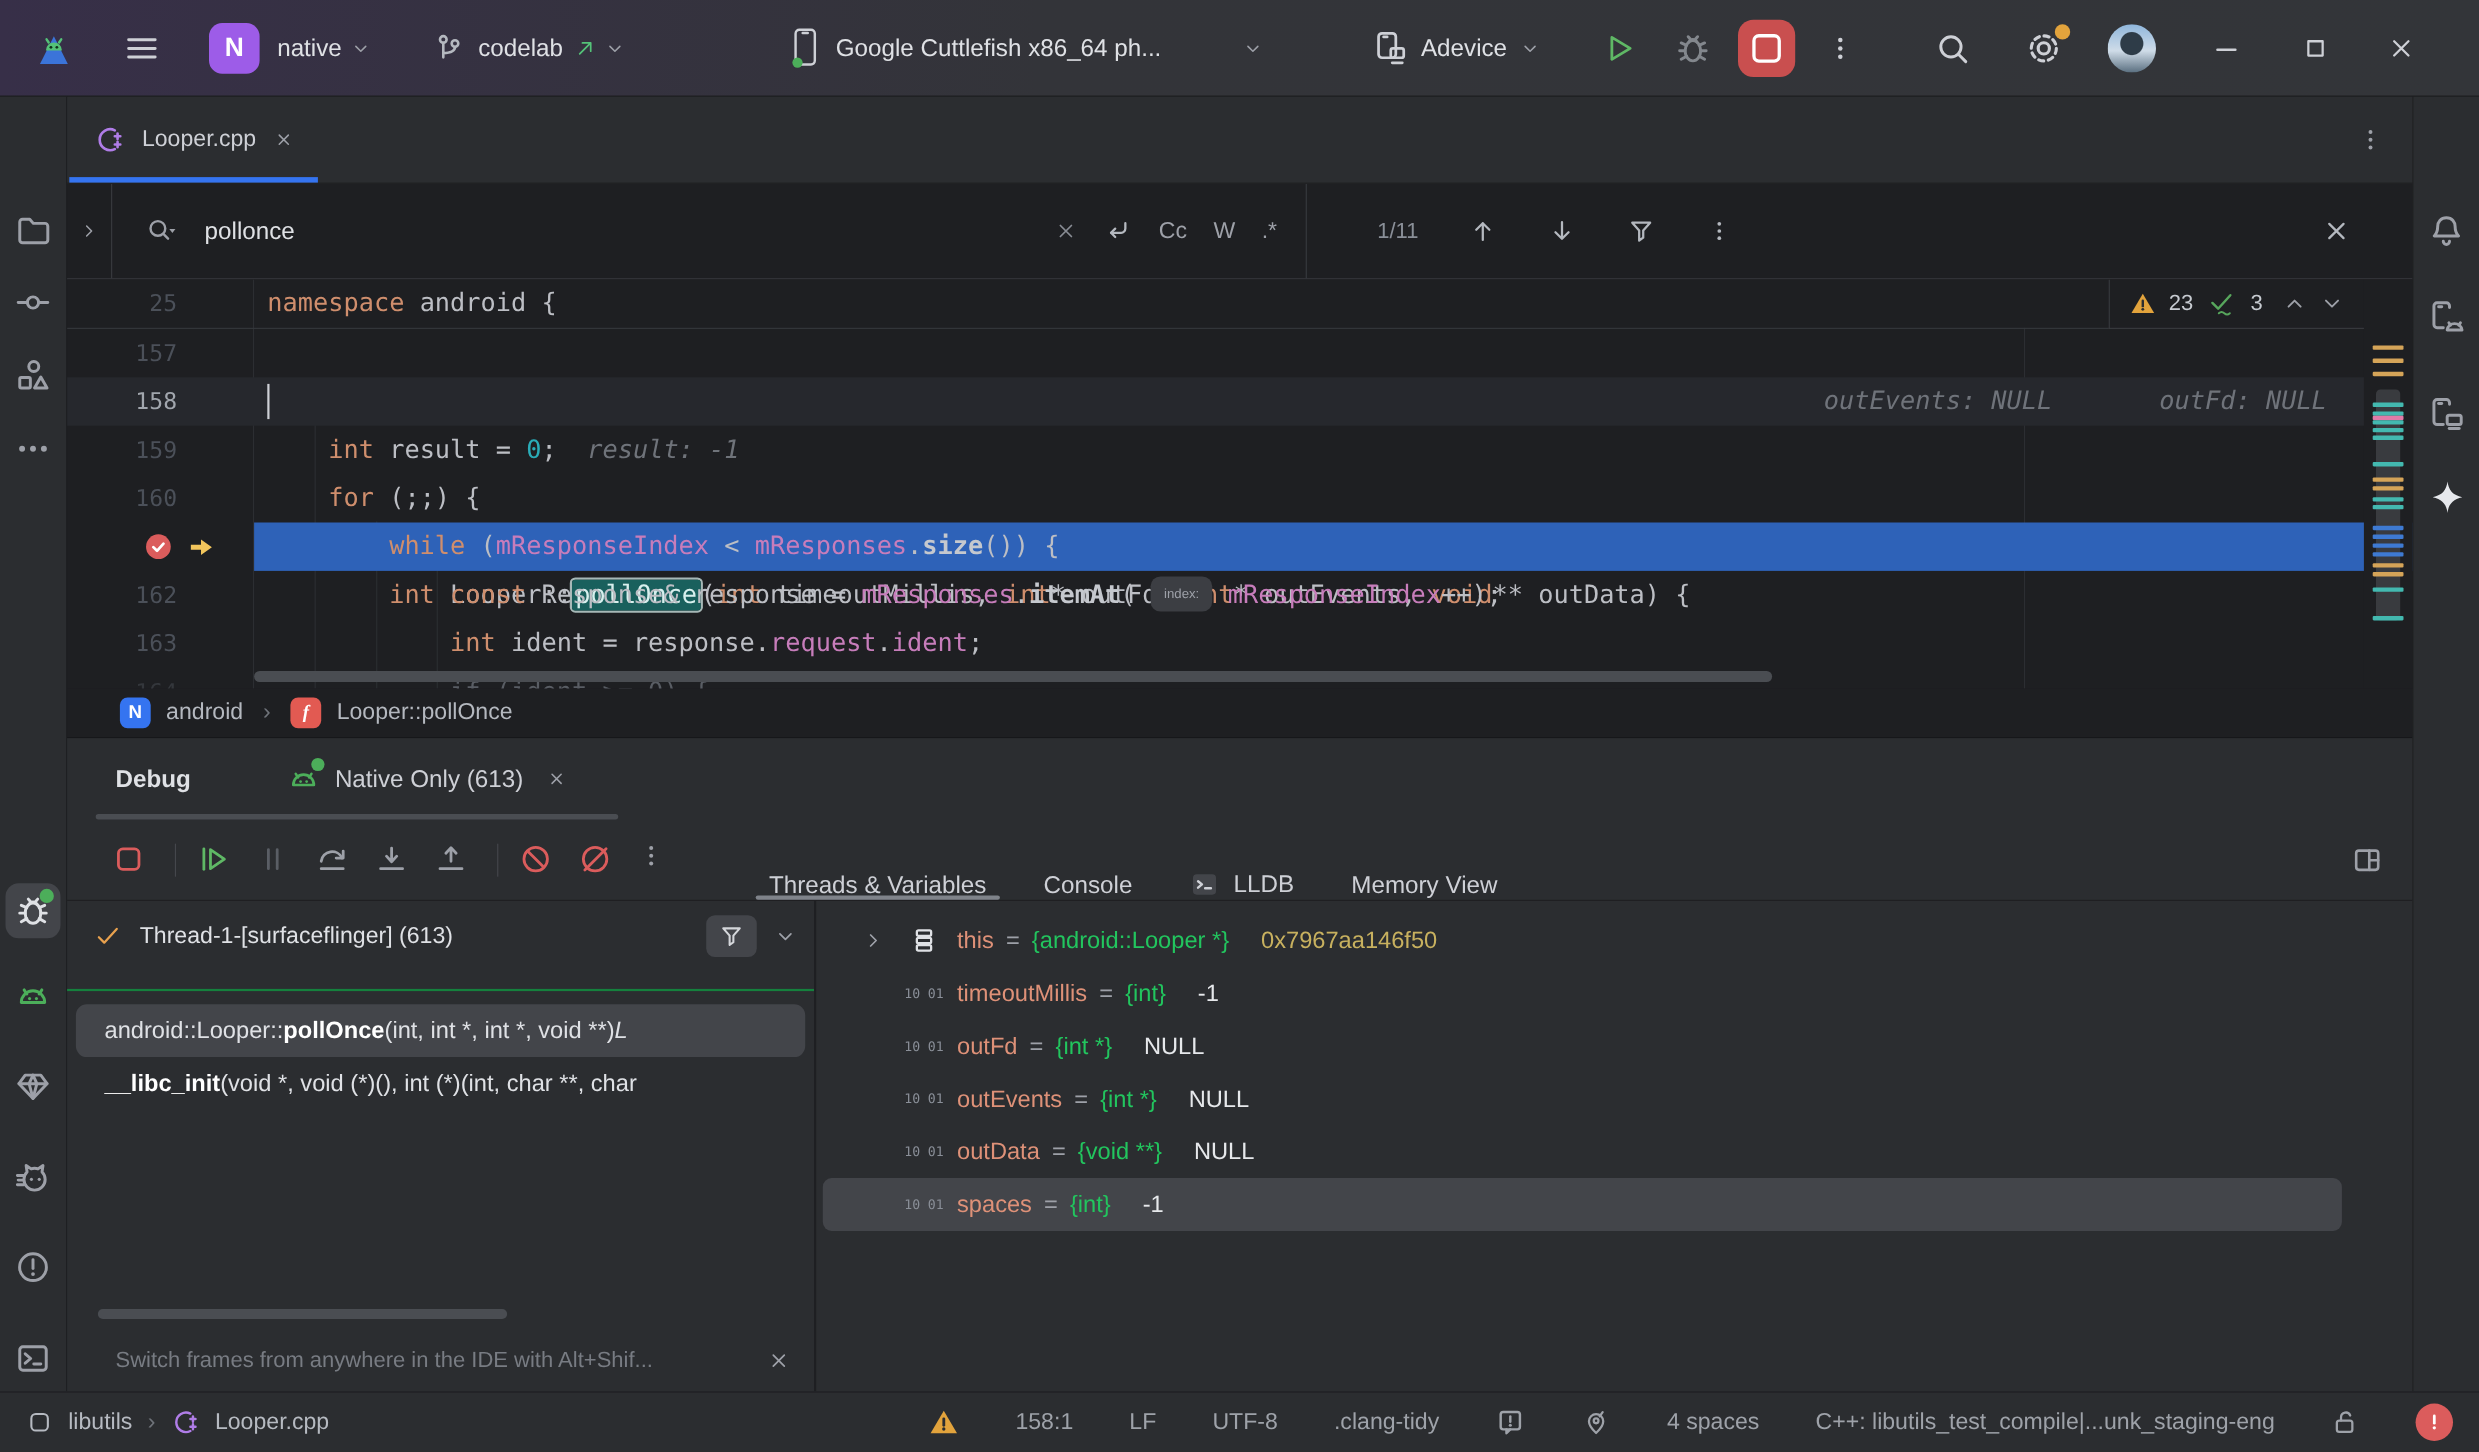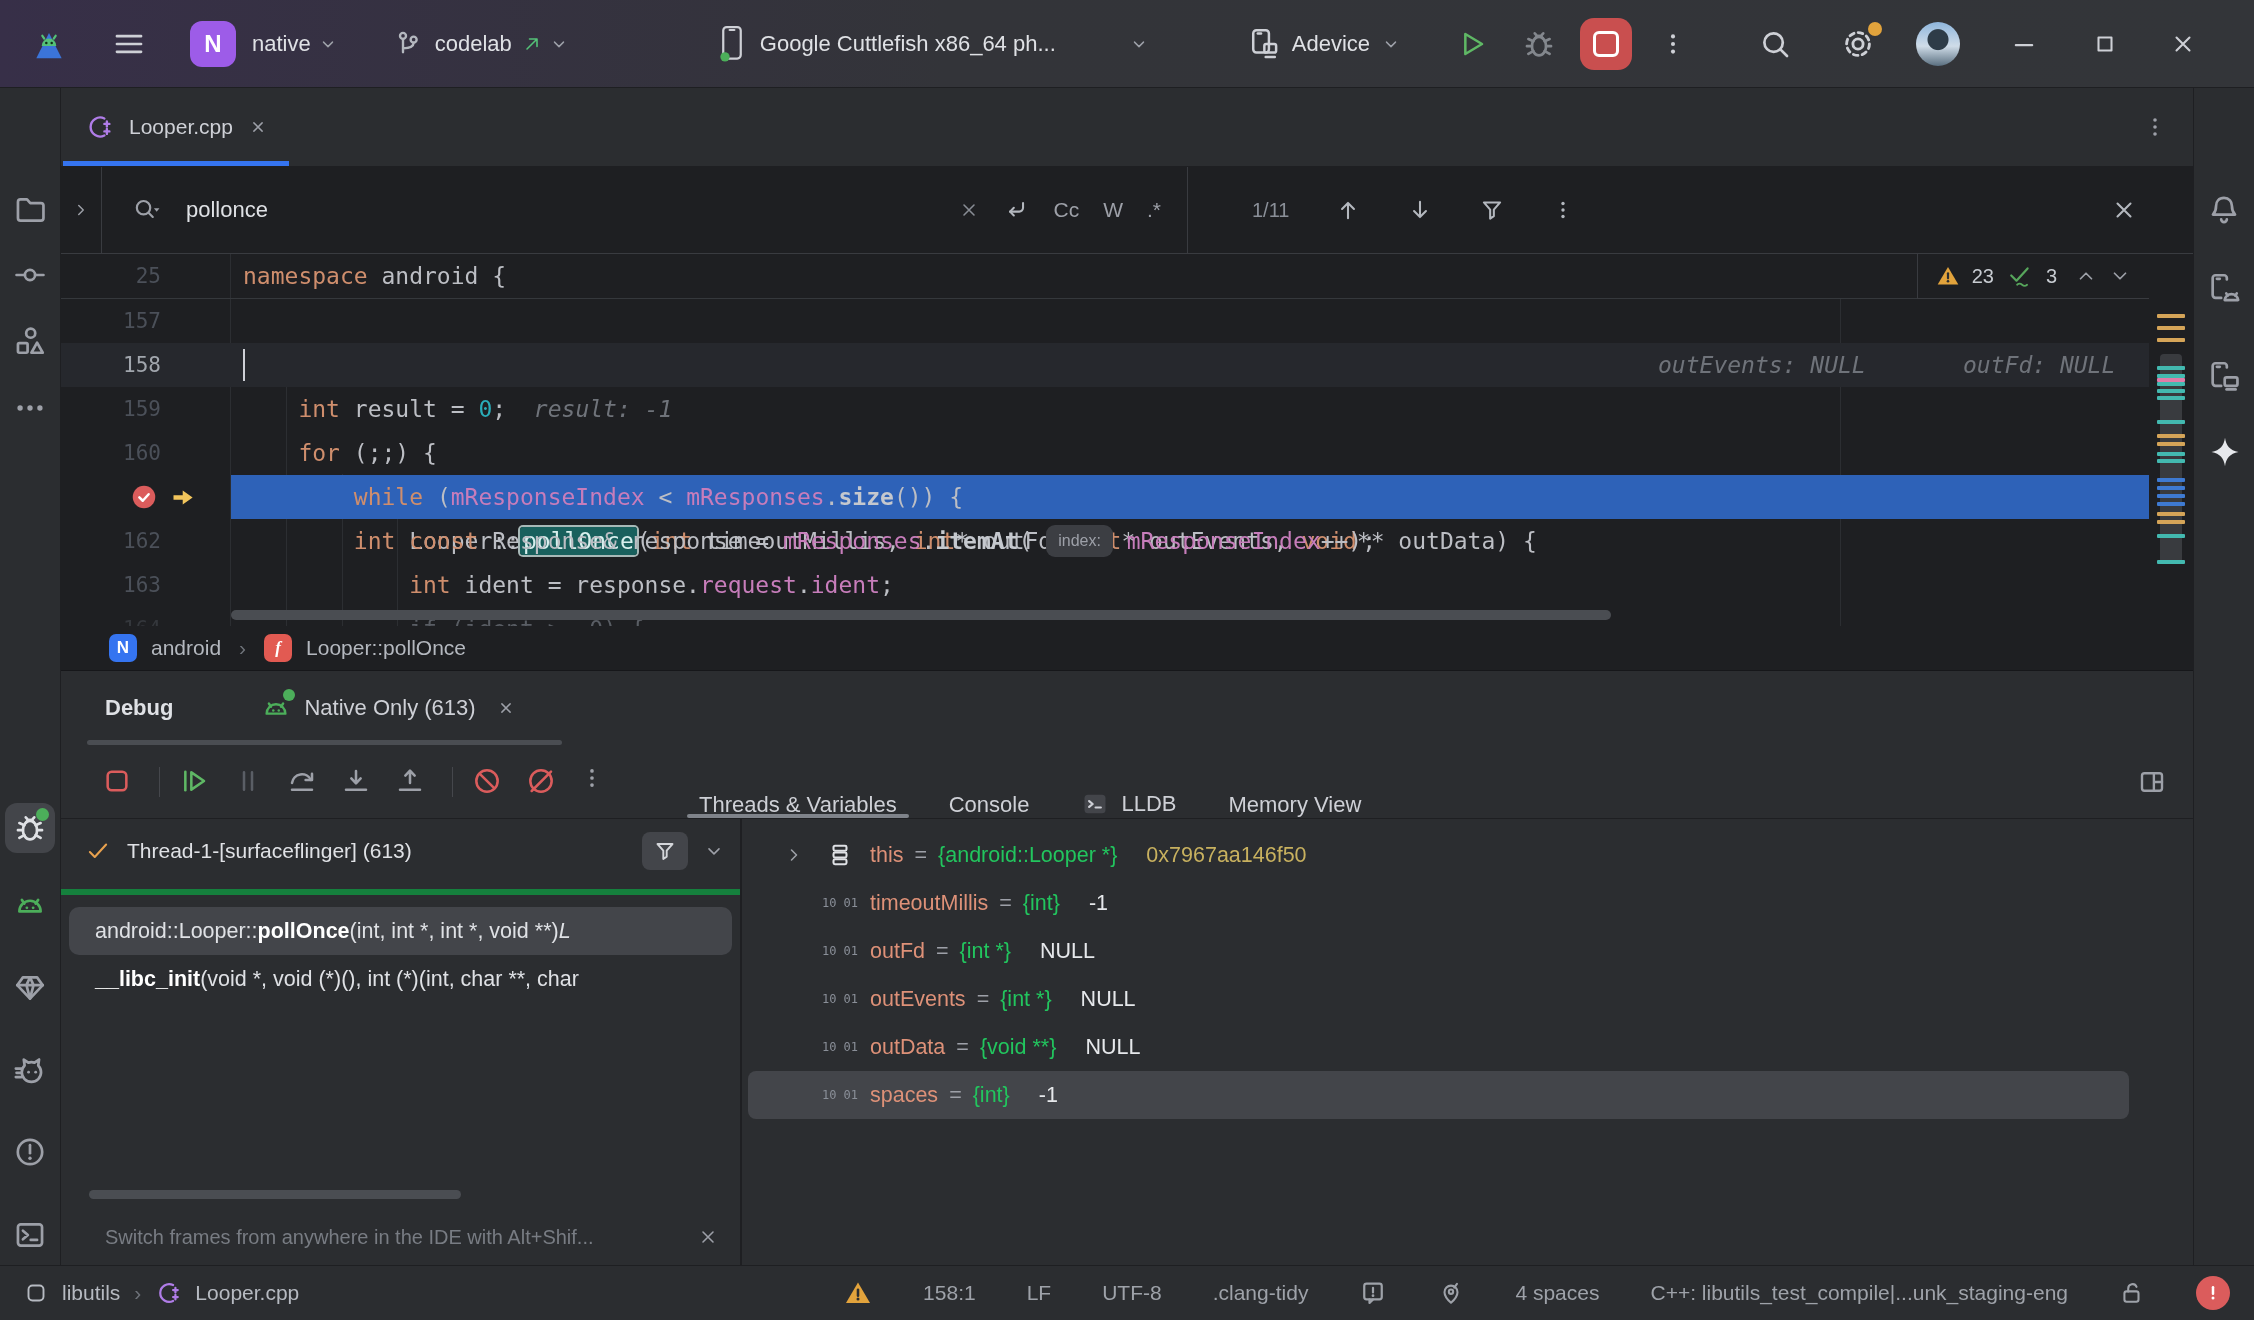--- a/index.html
+++ b/index.html
@@ -70,21 +70,21 @@
   .crow.dimrow .gut{color:#34373c}
   .gutline{position:absolute;left:169px;top:0;bottom:0;width:1px;background:#2c2e32;z-index:0}
   .caret{position:absolute;left:12px;top:6px;width:2px;height:32px;background:#ced0d6}
   .bp-ic{position:absolute;left:68px;top:7px;width:30px;height:30px}
   .exec-ic{position:absolute;left:108px;top:9px;width:27px;height:27px}
   .tk-kw{color:#cf8e6d}.tk-id{color:#bcbec4}.tk-field{color:#c77dbb}.tk-num{color:#2aacb8}
   .tk-method{color:#c5c8ce;font-weight:bold}
   .tk-match{color:#d7efed;background:#19605d;box-shadow:0 0 0 2px #a7b8b7;border-radius:3px;padding:1px 3px}
   .tk-hint{color:#6f737a;font-style:italic}
   .tk-dim{color:#595d64}
-  .tk-chip{display:inline-block;color:#9da0a8;background:#3c3e43;border-radius:9px;padding:0 12px;font-size:16px;line-height:32px;
+  .tk-chip{display:inline-block;color:#9da0a8;background:#3c3e43;border-radius:9px;padding:0 12px;font-size:12px;line-height:32px;
     font-family:"Liberation Sans",sans-serif;vertical-align:middle;transform:translateY(-2px)}
   .inline-hint{position:absolute;top:0;color:#6f737a;font-style:italic}
   .inspect{position:absolute;z-index:3;top:0;right:44px;height:44px;display:flex;align-items:center;gap:12px;
     background:#1e1f22;border-left:1px solid #393b40;border-bottom:1px solid #393b40;padding:0 18px;
     font-family:"Liberation Sans",sans-serif;font-size:20px;color:#c7cbd1}
   .hscroll{position:absolute;z-index:2;left:170px;top:356px;width:1380px;height:10px;border-radius:5px;background:#4a4d52}
   .stripe{position:absolute;z-index:2;top:0;bottom:0;right:0;width:44px;background:#1e1f22}
   .stripe .thumb{position:absolute;left:11px;width:22px;top:100px;height:210px;background:#5a5d63;opacity:.45;border-radius:4px}
   .mark{position:absolute;left:8px;width:28px;height:4px;border-radius:1px}
   .mark-gold{background:#d5a458}.mark-cyan{background:#43b9b0}.mark-pink{background:#e07ba8}.mark-blue{background:#3e7ad2}
@@ -109,21 +109,21 @@
   .dbg-toolbar{height:73px;flex:none;display:flex;align-items:center;border-bottom:1px solid #1e1f22;padding-left:40px;position:relative}
   .ti{width:34px;height:34px;margin-right:20px;color:#9da0a8;flex:none}
   .tdiv{width:1px;height:30px;background:#45474c;margin:0 18px 0 4px;flex:none}
   .dtabs{display:flex;align-items:flex-end;height:100%;margin-left:40px;font-size:22px;color:#ced0d6}
   .dtab{display:flex;align-items:center;padding:0 26px;position:relative;gap:12px}
   .dtab.sel:after{content:"";position:absolute;left:14px;right:14px;bottom:0;height:4px;background:#7f838a;border-radius:2px}
   .layout-ic{position:absolute;right:26px;color:#9da0a8}
   .dbg-body{flex:1;min-height:0;display:flex}
 
   .frames-pane{width:679px;flex:none;border-right:2px solid #1e1f22;display:flex;flex-direction:column;position:relative}
-  .thread-row{height:63px;flex:none;display:flex;align-items:center;border-bottom:6px solid #15803d;padding:0 16px 7px 24px}
+  .thread-row{height:63px;flex:none;display:flex;align-items:center;border-bottom:2px solid #15803d;padding:0 16px 17px 24px}
   .thread-row .tname{margin-left:16px;flex:1;white-space:nowrap;overflow:hidden;font-size:21px;color:#dfe1e5}
   .fbtn{width:46px;height:38px;border-radius:8px;background:#43454a;display:flex;align-items:center;justify-content:center;color:#d4d6da;flex:none}
   .thread-row .chev{margin-left:16px}
   .frames-list{flex:1;padding-top:12px;overflow:hidden;position:relative;font-size:21.5px}
   .frame-row{height:48px;display:flex;align-items:center;padding:0 26px;margin:0 8px;white-space:nowrap;overflow:hidden}
   .frame-row.sel{background:#43454a;border-radius:10px}
   .tk-fn{color:#dfe1e5}.tk-fb{color:#ffffff;font-weight:bold}.tk-fi{color:#dfe1e5;font-style:italic}
   .frames-scroll{position:absolute;left:28px;bottom:66px;width:372px;height:9px;border-radius:5px;background:#4a4d52}
   .frames-hint{height:56px;flex:none;display:flex;align-items:center;padding:0 22px 0 44px;color:#787c83;font-size:20px}
   .frames-hint .txt{flex:1;white-space:nowrap;overflow:hidden}

